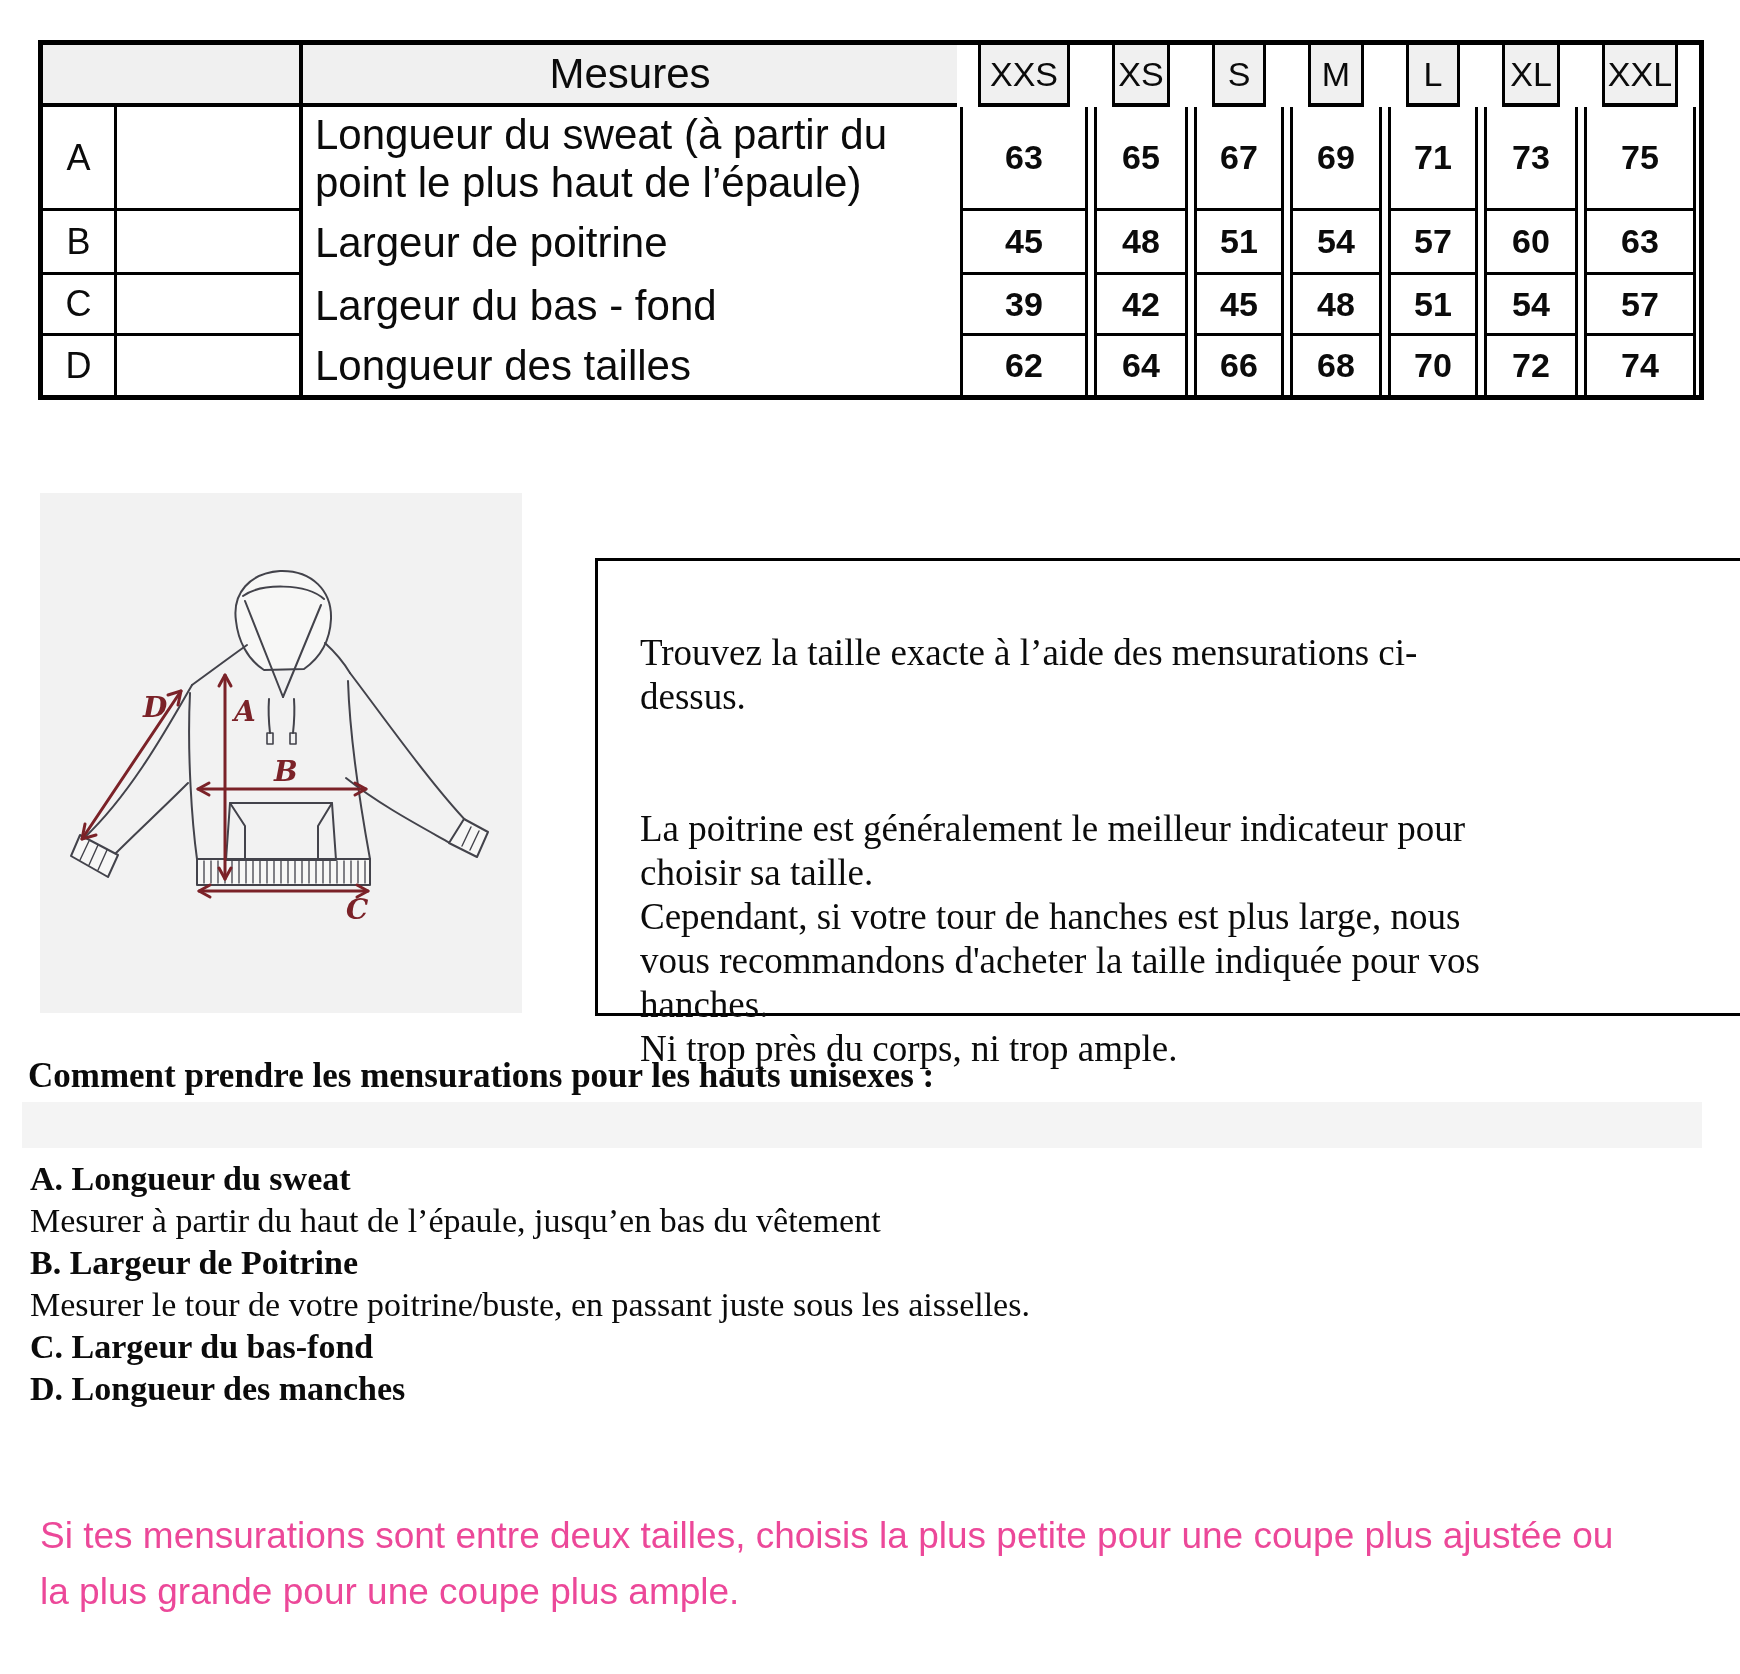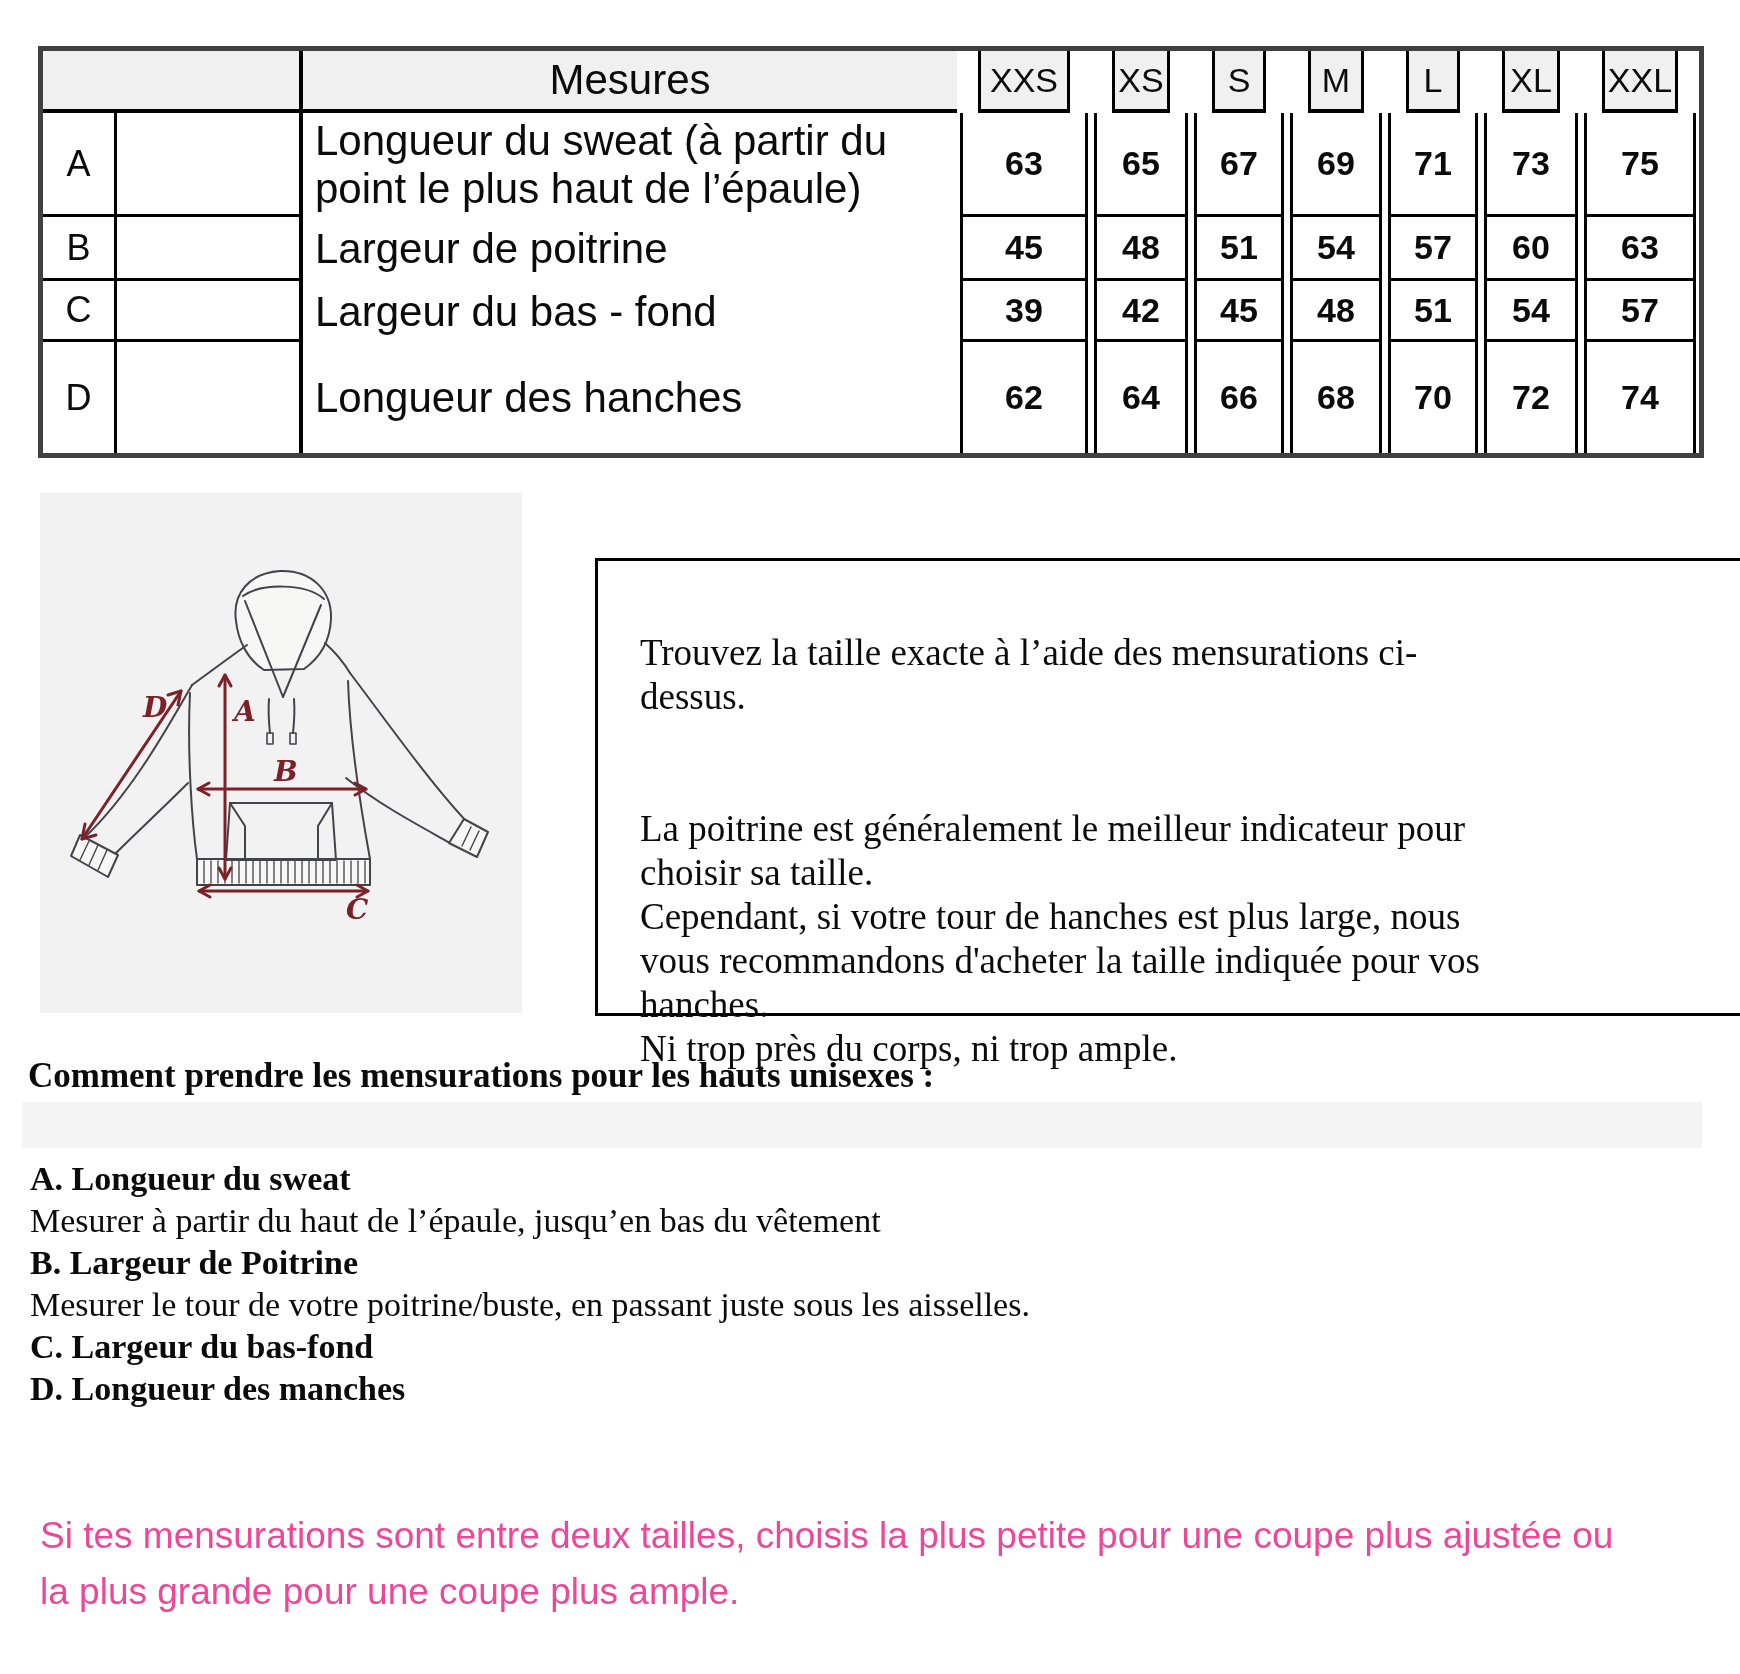--- a/index.html
+++ b/index.html
@@ -1,21 +1,21 @@
 <!DOCTYPE html>
 <html><head>
 <meta charset="utf-8">
 <style>
   html,body{margin:0;padding:0;background:#ffffff;}
   .page{position:relative;width:1740px;height:1674px;background:#ffffff;overflow:hidden;
         font-family:"Liberation Sans",sans-serif;color:#0b0b0b;}
 
   
-  .tbl{position:absolute;left:38px;top:46px;width:1666px;height:412px;box-sizing:border-box;
-       border:5px solid #404040;display:grid;
+  .tbl{position:absolute;left:38px;top:40px;width:1666px;height:360px;box-sizing:border-box;
+       border:5px solid #000000;display:grid;
        grid-template-columns:74px 186px 654px 134px 100px 96px 98px 96px 100px 118px;
        grid-template-rows:62px 104px 64px 61px 1fr;}
   .tbl div{box-sizing:border-box;}
   .c-corner{grid-column:1 / span 2;background:#f0f0f0;border-right:4px solid #000;border-bottom:4px solid #000;}
   .c-mes{background:#f0f0f0;border-bottom:4px solid #000;display:flex;align-items:center;justify-content:center;
          font-size:42px;}
   .c-sh{padding:0 21px;}
   .c-sh .hb{height:100%;background:#f0f0f0;border:3px solid #000;border-top:none;border-bottom:4px solid #000;
             display:flex;align-items:center;justify-content:center;font-size:34px;}
   .c-letter{border-right:3px solid #000;border-bottom:3px solid #000;display:flex;align-items:center;justify-content:center;
@@ -151,21 +151,21 @@
       </div>
     <div class="c-num">
         <div class="nb">54</div>
       </div>
     <div class="c-num">
         <div class="nb">57</div>
       </div>
 
     <div class="c-letter r-last">D</div>
     <div class="c-empty r-last"></div>
-    <div class="c-desc">Longueur des hanches</div>
+    <div class="c-desc">Longueur des tailles</div>
     <div class="c-num r-last">
         <div class="nb">62</div>
       </div>
     <div class="c-num r-last">
         <div class="nb">64</div>
       </div>
     <div class="c-num r-last">
         <div class="nb">66</div>
       </div>
     <div class="c-num r-last">

